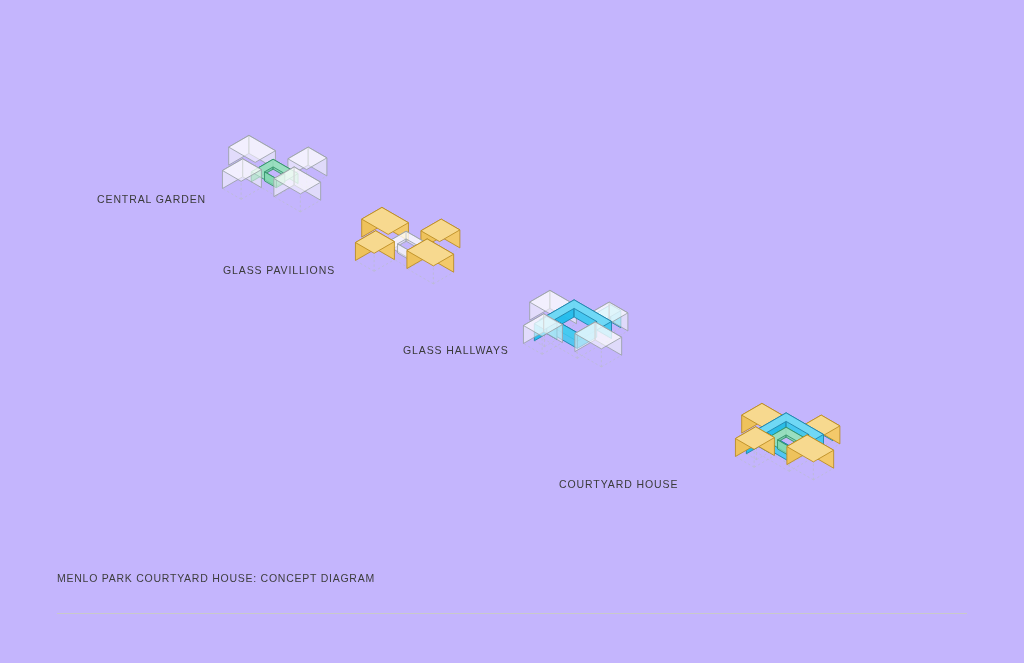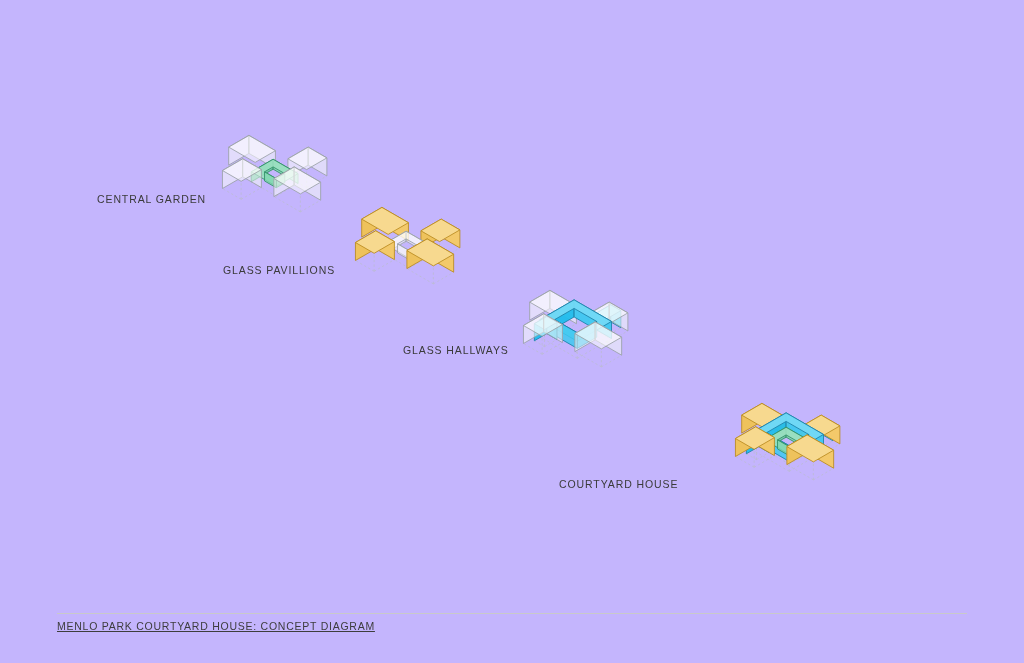--- a/index.html
+++ b/index.html
@@ -13,26 +13,25 @@
   .stage-label{
     position:absolute;
     font-family:"Liberation Sans","DejaVu Sans",sans-serif;
     font-size:10.5px;
     letter-spacing:0.9px;
     color:#3a3a3a;
     white-space:nowrap;
   }
   #caption{
     position:absolute;
-    left:57px;top:620px;
+    left:57px;top:572px;
     font-size:10.5px;
     letter-spacing:0.75px;
     color:#3d3d3d;
     white-space:nowrap;
-    text-decoration:underline;
   }
   #rule{
     position:absolute;
     left:57px;top:613px;width:910px;height:1px;
     background:#c9c9c9;
   }
 </style>
 </head>
 <body>
 

